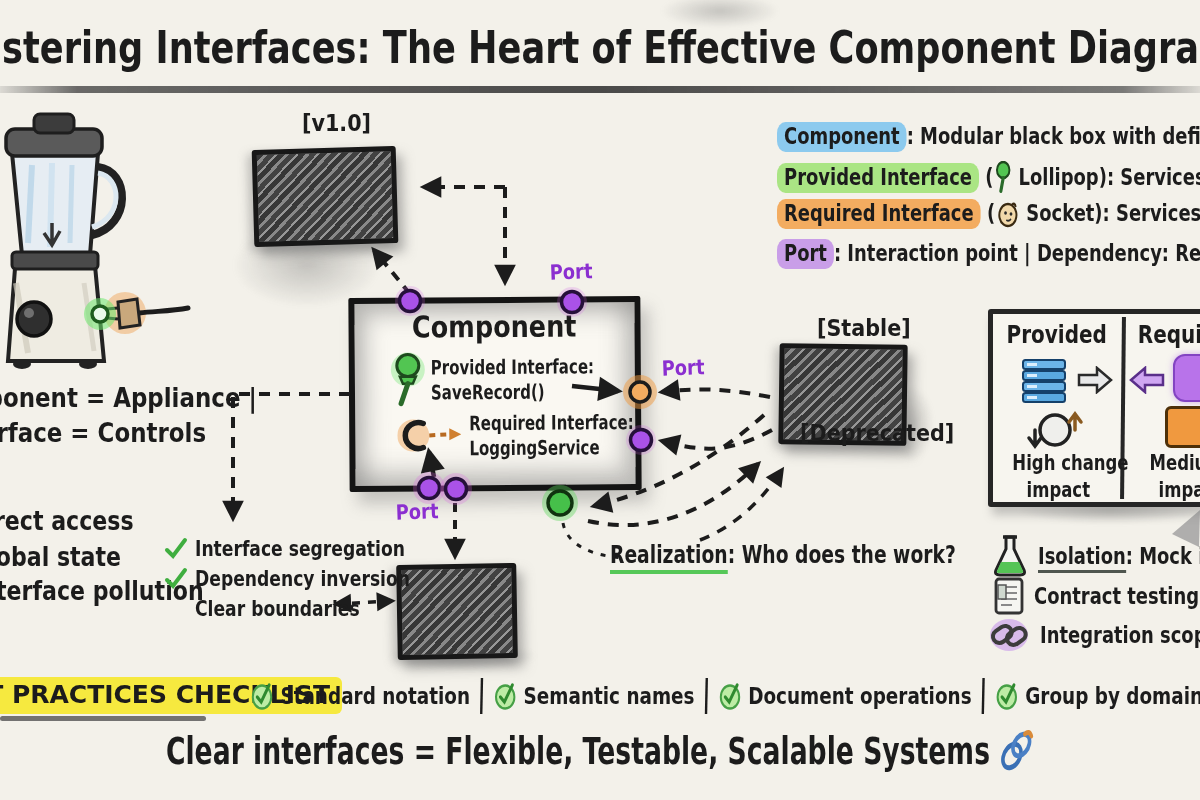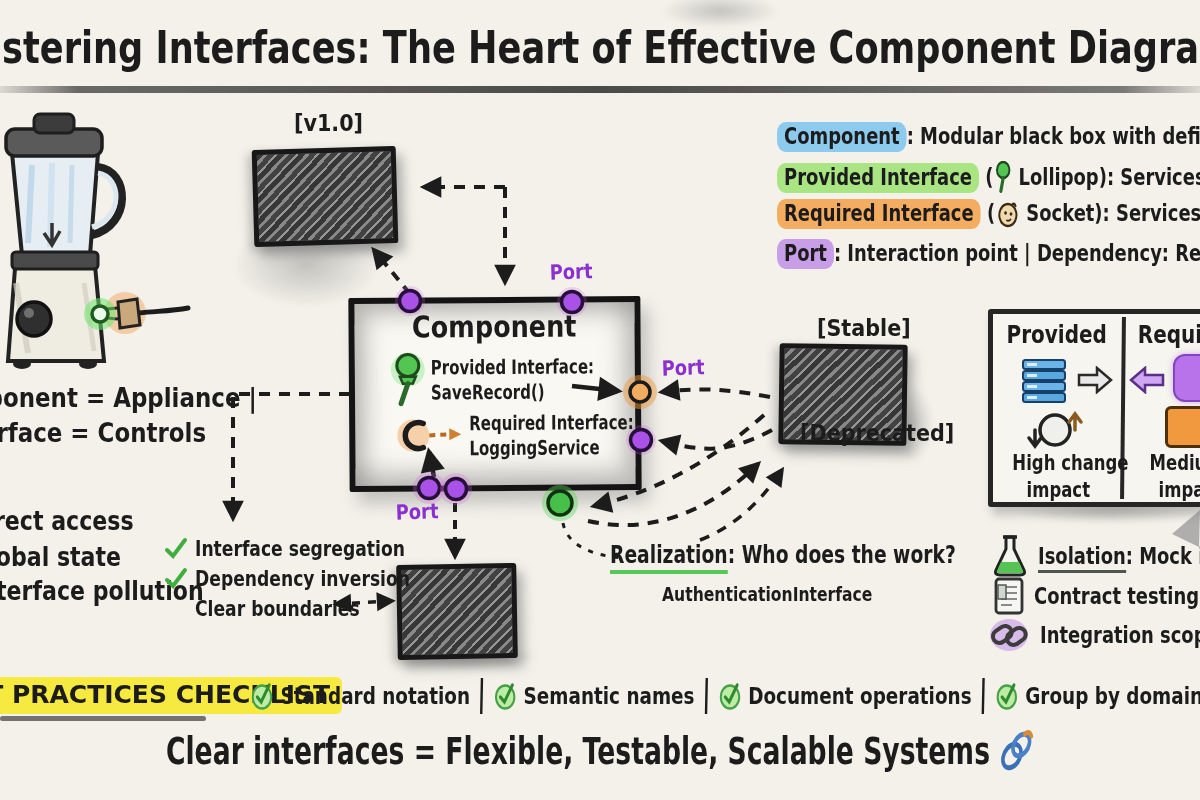--- a/index.html
+++ b/index.html
@@ -133,21 +133,21 @@
   <span class="cx"><span class="hl hl-purple">Port</span><span>: Interaction point | Dependency: Reliance relationship</span></span>
 </div>
 
 <div class="analogy" style="left:-70px;top:382px"><span class="cx" style="--s:.85">Component = Appliance |</span></div>
 <div class="analogy" style="left:-55px;top:417px"><span class="cx" style="--s:.85">Interface = Controls</span></div>
 
 <div class="anti" style="left:-32px;top:506px"><span class="cx" style="--s:.85">Direct access</span></div>
 <div class="anti" style="left:-30px;top:542px"><span class="cx" style="--s:.85">Global state</span></div>
 <div class="anti" style="left:-28px;top:576px"><span class="cx" style="--s:.85">Interface pollution</span></div>
 
-<div class="boxlabel" style="left:294px;top:110px"><span class="cx" style="--s:.9">[v1.0]</span></div>
+<div class="boxlabel" style="left:302px;top:110px"><span class="cx" style="--s:.9">[v1.0]</span></div>
 <div class="sketchbox" style="left:253px;top:148px;width:134px;height:87px;transform:rotate(-1.6deg)"></div>
 
 <div class="boxlabel" style="left:817px;top:315px"><span class="cx" style="--s:.9">[Stable]</span></div>
 <div class="sketchbox" style="left:779px;top:344px;width:118px;height:91px;transform:rotate(.8deg)"></div>
 <div class="boxlabel" style="left:800px;top:420px"><span class="cx" style="--s:.9">[Deprecated]</span></div>
 
 <div class="sketchbox" style="left:397px;top:564px;width:110px;height:85px;transform:rotate(-1deg)"></div>
 
 <div class="component">
   <div class="ctitle"><span class="cxc" style="--s:.85">Component</span></div>
@@ -229,21 +229,20 @@
   <span class="cx">Dependency inversion</span>
 </div>
 <div class="principle" style="left:195px;top:596px">
   <span class="cx">Clear boundaries</span>
 </div>
 
 <div class="real-head">
   <span class="cx"><span class="real-term">Realization</span><span>: Who does the work?</span></span>
 </div>
 <div class="real-notes">
-  <div><span class="cx">AuthenticationInterface</span></div>
 </div>
 
 <div class="impact">
   <div class="divider"></div>
   <div class="hd" style="left:0"><span class="cxc" style="--s:.8">Provided</span></div>
   <div class="hd" style="left:132px"><span class="cxc" style="--s:.8">Required</span></div>
   <svg class="abs" style="left:28px;top:44px" width="46" height="46" viewBox="0 0 46 46">
     <g stroke="#15406a" stroke-width="2">
       <rect x="2" y="2" width="42" height="9" rx="2.5" fill="#6cb4e8"></rect>
       <rect x="2" y="13" width="42" height="9" rx="2.5" fill="#5aa8e0"></rect>

